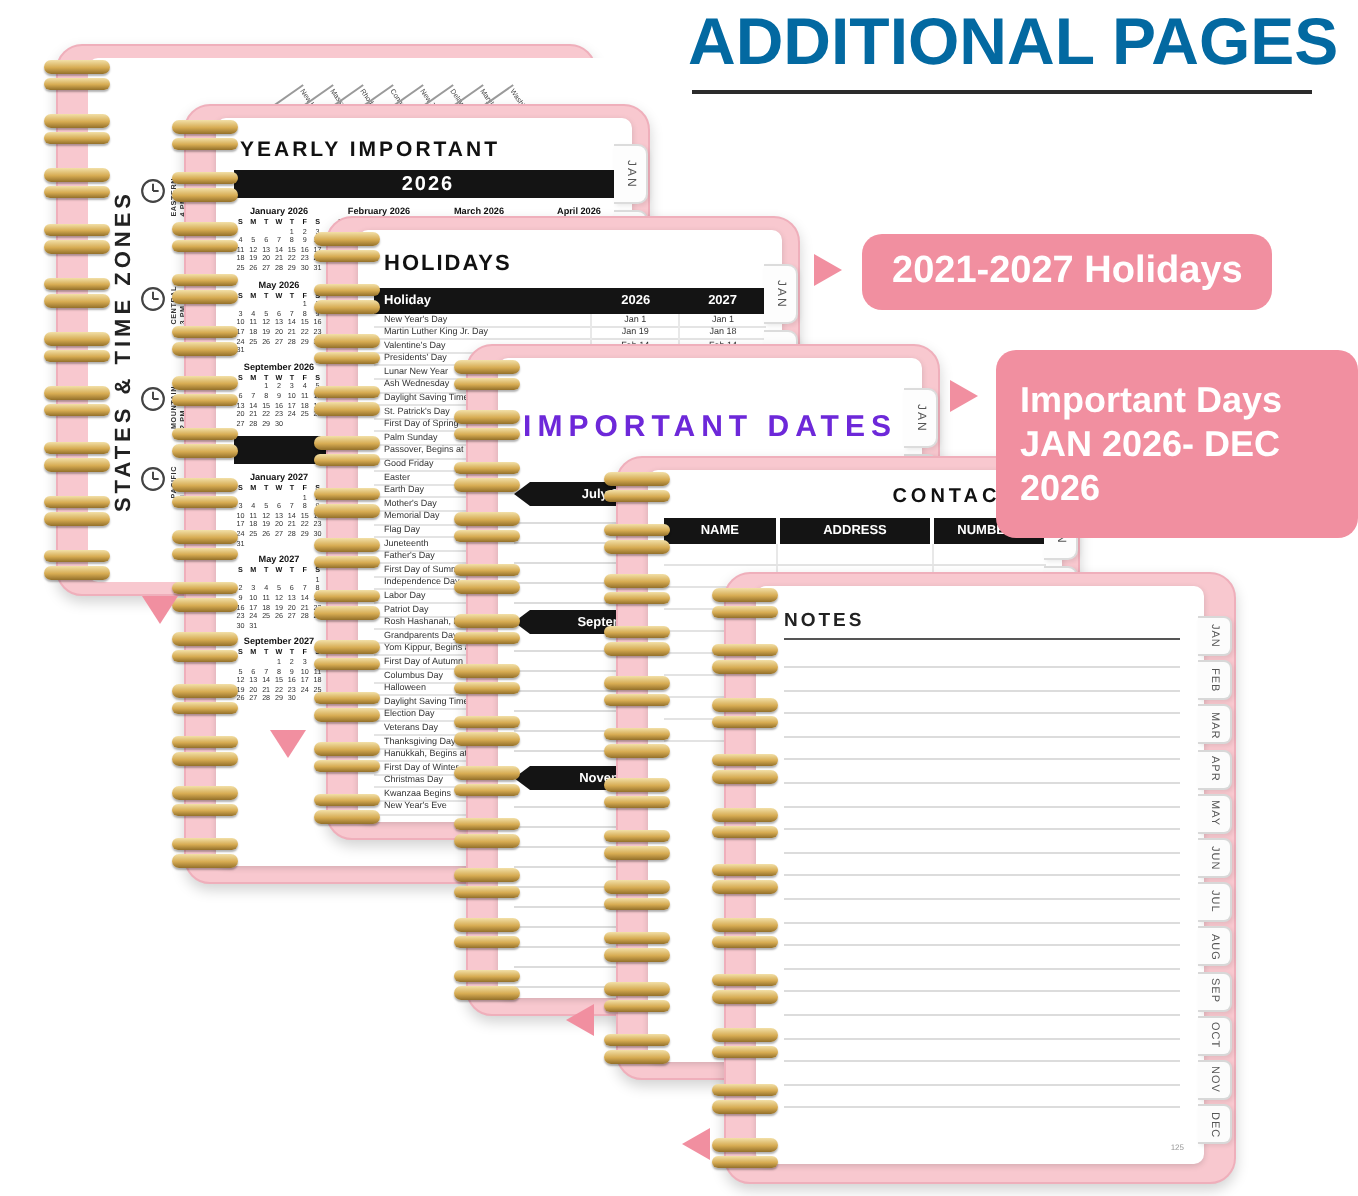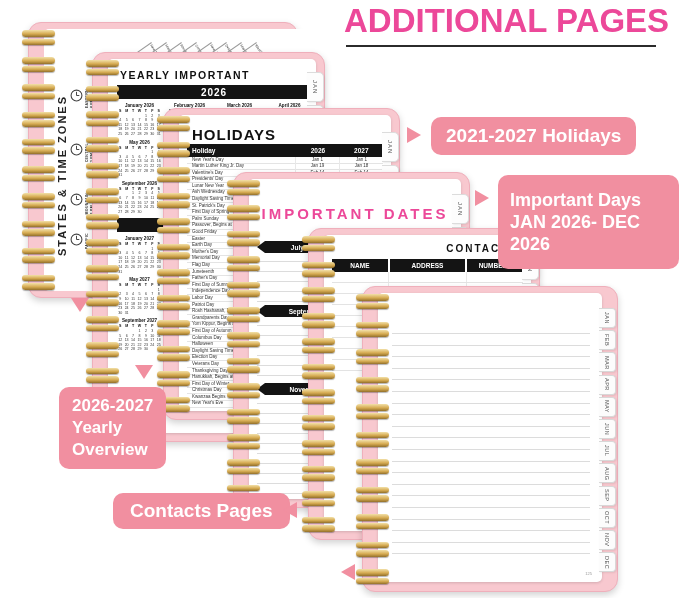--- a/index.html
+++ b/index.html
@@ -5,21 +5,21 @@
   :root{
     --pink:#f18fa0;
     --cover:#f8c8cf;
     --ink:#141414;
   }
   *{margin:0;padding:0;box-sizing:border-box;}
   body{background:#fff;font-family:"Liberation Sans","DejaVu Sans",sans-serif;}
   .stage{position:relative;width:679px;height:598px;background:#fff;overflow:hidden;}
 
   
-  .main-title{position:absolute;left:344px;top:2px;width:330px;font-size:33px;font-weight:800;color:#ec4899;letter-spacing:0px;white-space:nowrap;}
+  .main-title{position:absolute;left:344px;top:2px;width:330px;font-size:33px;font-weight:800;color:#0369a1;letter-spacing:0px;white-space:nowrap;}
   .title-rule{position:absolute;left:346px;top:45px;width:310px;height:2px;background:#2b2b2b;}
 
   
   .notebook{position:absolute;}
   .cover{position:absolute;inset:0;background:var(--cover);border:1px solid #efafbb;border-radius:13px;box-shadow:0 3px 7px rgba(0,0,0,.18);}
   .page{position:absolute;left:16px;top:7px;right:9px;bottom:9px;background:#fff;border-radius:5px;box-shadow:0 1px 3px rgba(0,0,0,.15);overflow:hidden;}
   .coils{position:absolute;left:-6px;top:8px;bottom:8px;width:33px;display:flex;flex-direction:column;justify-content:space-between;z-index:6;}
   .coil{position:relative;height:15px;width:100%;}
   .coil::before,.coil::after{content:"";position:absolute;left:0;right:0;height:6.5px;border-radius:3.5px;
     background:linear-gradient(180deg,#f2e0a8 0%,#d6ab52 55%,#93702a 100%);
@@ -48,34 +48,34 @@
   .year-banner{position:absolute;left:9px;right:5px;height:14px;background:var(--ink);color:#fff;
     display:flex;align-items:center;justify-content:center;font-size:10px;font-weight:800;letter-spacing:1px;}
   .cal-grid{position:absolute;left:9px;right:4px;display:grid;grid-template-columns:repeat(4,1fr);column-gap:5px;row-gap:3px;}
   .mini-month .mm-name{font-size:4.6px;font-weight:bold;text-align:center;line-height:6px;color:#111;}
   .mm-dow,.mm-days{display:grid;grid-template-columns:repeat(7,1fr);text-align:center;}
   .mm-dow span{font-size:3.6px;font-weight:bold;line-height:4.6px;color:#111;}
   .mm-days span{font-size:3.6px;line-height:4.6px;color:#333;}
 
   
   .nb3{left:163px;top:108px;width:237px;height:312px;z-index:30;}
-  .hol-title{position:absolute;left:13px;top:11px;font-size:15px;font-weight:800;letter-spacing:1px;color:#111;}
+  .hol-title{position:absolute;left:13px;top:11px;font-size:11px;font-weight:800;letter-spacing:1px;color:#111;}
   .h-header{position:absolute;left:8px;right:8px;top:29px;height:13px;background:var(--ink);display:flex;align-items:center;color:#fff;font-size:6.5px;font-weight:bold;}
   .h-header .hc1{flex:2.4;padding-left:5px;text-align:left;}
   .h-header .hc2,.h-header .hc3{flex:1;text-align:center;}
   .h-rows{position:absolute;left:8px;right:8px;top:42px;}
   .h-row{display:flex;height:6.6px;align-items:center;border-bottom:0.5px solid #e4e4e4;}
   .h-row span{font-size:4.5px;color:#333;line-height:6.6px;}
   .h-row .hc1{flex:2.4;padding-left:5px;white-space:nowrap;overflow:hidden;border-right:0.5px solid #e8e8e8;}
   .h-row .hc2{flex:1;text-align:center;border-right:0.5px solid #e8e8e8;}
   .h-row .hc3{flex:1;text-align:center;}
 
   
   .nb4{left:233px;top:172px;width:237px;height:336px;z-index:40;}
-  .imp-title{position:absolute;left:0;right:0;top:26px;text-align:center;font-size:15px;font-weight:800;letter-spacing:3px;color:#ec4899;}
+  .imp-title{position:absolute;left:0;right:0;top:26px;text-align:center;font-size:15px;font-weight:800;letter-spacing:3px;color:#6d28d9;}
   .ribbon{position:absolute;height:12px;background:var(--ink);color:#fff;font-size:6.5px;font-weight:bold;
     display:flex;align-items:center;justify-content:center;
     clip-path:polygon(0 50%,8px 0,100% 0,calc(100% - 7px) 50%,100% 100%,8px 100%);}
   .imp-colL{position:absolute;left:8px;width:97px;top:0;bottom:0;}
   .imp-colR{position:absolute;left:113px;width:97px;top:0;bottom:0;}
 
   
   .nb5{left:308px;top:228px;width:232px;height:312px;z-index:50;}
   .ct-title{position:absolute;right:14px;top:8px;font-size:10px;font-weight:800;letter-spacing:2px;color:#111;}
   .ct-header{position:absolute;left:8px;right:8px;top:24px;height:13px;display:flex;gap:2px;}
@@ -1947,20 +1947,21 @@
         <span class="coil"></span>
         <span class="coil"></span>
         <span class="coil"></span>
         <span class="coil"></span>
       </div>
   </div>
 
   <div class="notebook nb6">
     <div class="cover"></div>
     <div class="page">
+      <div class="notes-title">NOTES</div>
       <div class="notes-rules">
           <div class="rule" style="top: 40px;"></div>
           <div class="rule" style="top: 51.6px;"></div>
           <div class="rule" style="top: 63.2px;"></div>
           <div class="rule" style="top: 74.8px;"></div>
           <div class="rule" style="top: 86.4px;"></div>
           <div class="rule" style="top: 98px;"></div>
           <div class="rule" style="top: 109.6px;"></div>
           <div class="rule" style="top: 121.2px;"></div>
           <div class="rule" style="top: 132.8px;"></div>
@@ -2007,21 +2008,17 @@
       </div>
   </div>
 
   <div class="arr arr-right a-holidays"></div>
   <div class="lbl lbl-holidays">2021-2027 Holidays</div>
 
   <div class="arr arr-right a-important"></div>
   <div class="lbl lbl-important">Important Days
 JAN 2026- DEC 2026</div>
 
-  <div class="lbl lbl-yearly">2026-2027
-Yearly
-Overview</div>
-
-  <div class="lbl lbl-contacts">Contacts Pages</div>
+
   <div class="arr arr-left a-contacts"></div>
 
   <div class="arr arr-left a-notes"></div>
 </div>
 
 </body></html>

